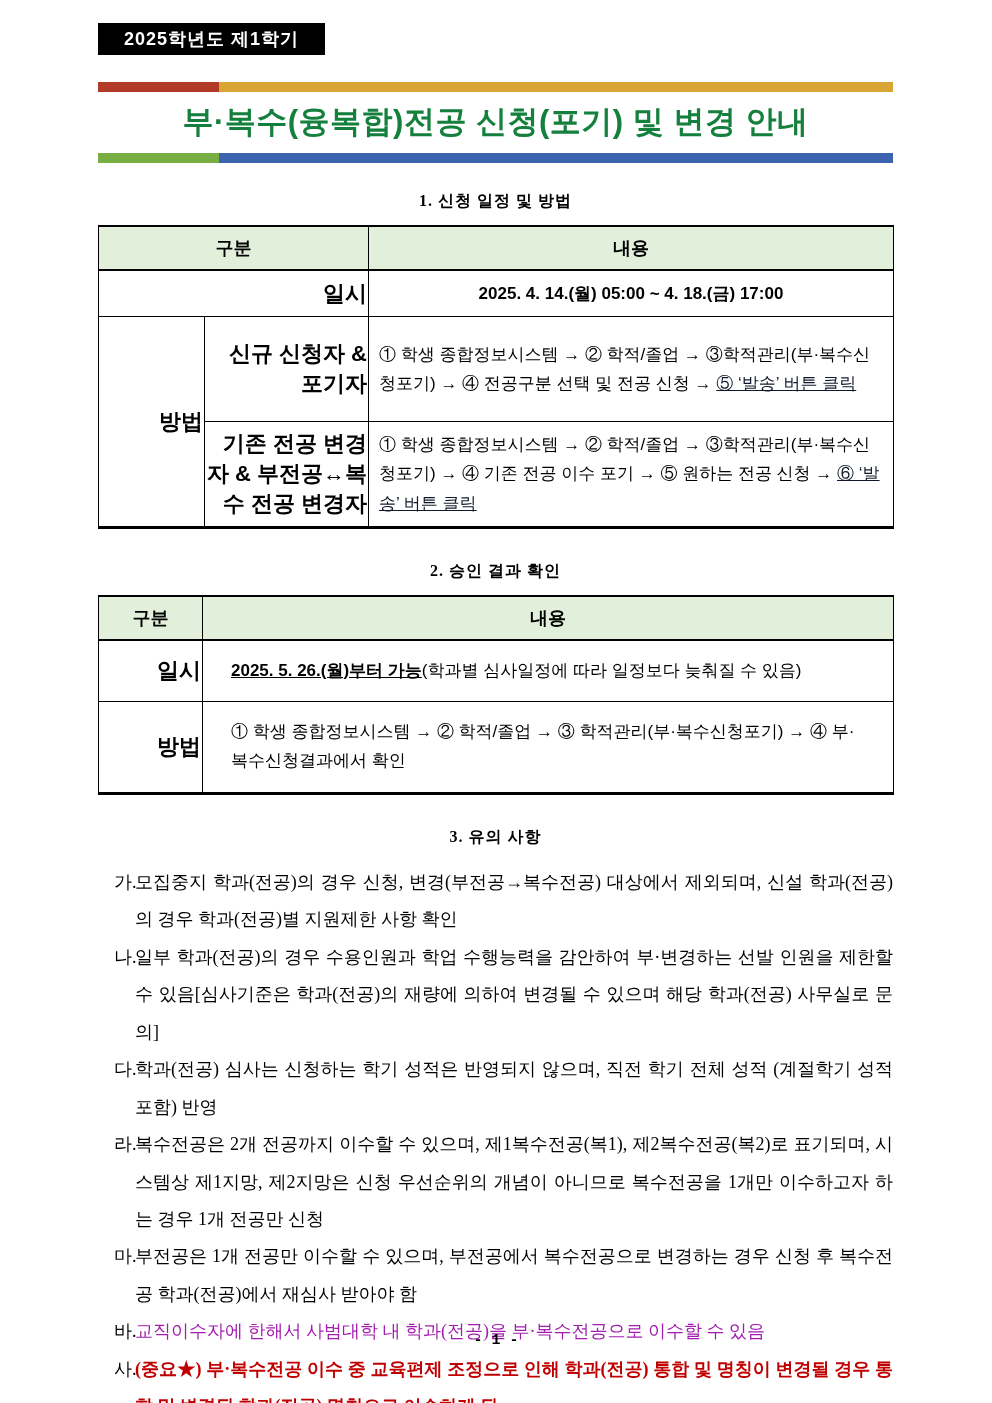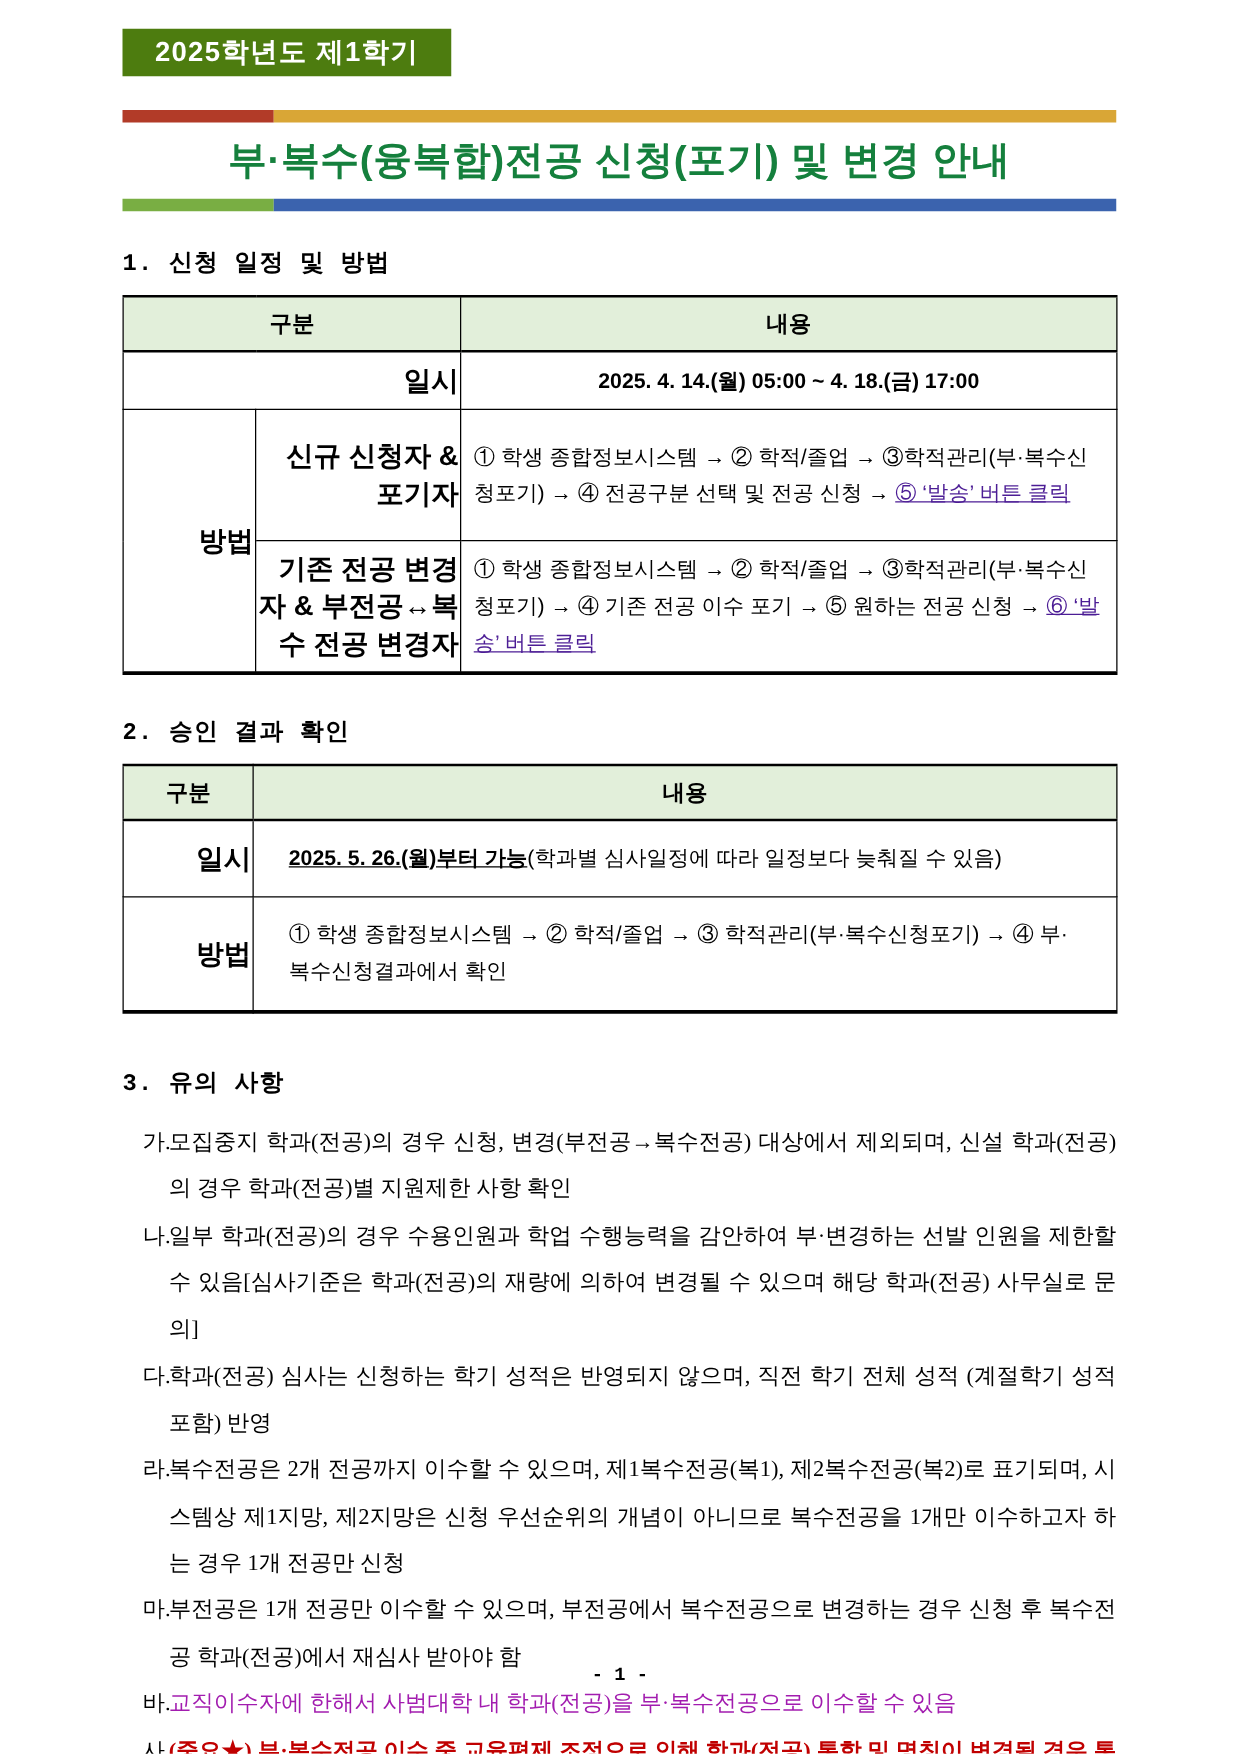--- a/index.html
+++ b/index.html
@@ -4,22 +4,22 @@
 <style>
   html,body{margin:0;padding:0;}
   body{
     width:992px;height:1403px;background:#ffffff;position:relative;
     font-family:"Liberation Sans",sans-serif;color:#000;
   }
   .page{position:absolute;left:98px;top:0;width:795px;}
 
   
   .badge{
-    display:inline-block;margin-top:23px;background:#4d7c0f;color:#fff;
-    font-weight:bold;font-size:22px;padding:4px 26px;letter-spacing:1px;
+    display:inline-block;margin-top:23px;background:#000000;color:#fff;
+    font-weight:bold;font-size:18px;padding:4px 26px;letter-spacing:1px;
     font-family:"Liberation Sans",sans-serif;
     text-align:right;
   }
 
   
   .title-block{margin-top:27px;}
   .bar{display:flex;height:10px;width:100%;}
   .bar .seg-a{width:121px;height:100%;}
   .bar .seg-b{flex:1;height:100%;}
   .bar-top .seg-a{background:#b23b28;}
@@ -27,47 +27,47 @@
   .bar-bottom .seg-a{background:#79ae43;}
   .bar-bottom .seg-b{background:#3b63ae;}
   .doc-title{
     text-align:center;font-size:31px;font-weight:bold;color:#15803d;
     padding:9px 0 10px 0;letter-spacing:0.5px;
     font-family:"Liberation Sans",sans-serif;
   }
 
   
   .sec-heading{
-    font-family:Liberation Mono, monospace;font-weight:bold;font-size:19px;
-    margin:0;letter-spacing:1px;
+    font-family:Liberation Serif, serif;font-weight:bold;font-size:16px;
+    margin:0;letter-spacing:1px;text-align:center;
   }
   .sec1-heading{margin-top:28px;}
   .sec2-heading{margin-top:32px;}
-  .sec3-heading{margin-top:42px;}
+  .sec3-heading{margin-top:32px;}
 
   
   table{
     border-collapse:collapse;width:795px;table-layout:fixed;
     margin-top:13px;
     border-top:2px solid #000;border-bottom:3px solid #000;
   }
   td,th{border:1px solid #000;vertical-align:middle;font-size:17px;}
   th{
     background:#e2efda;font-weight:bold;font-size:18px;text-align:center;
     border-bottom:2px solid #000;height:40px;
   }
   .cell-label{font-weight:bold;text-align:right;font-size:22px;}
   .cell-steps{padding:8px 10px;line-height:1.72;text-align:left;}
   .t1-ilsi td{height:43px;}
   .t1-ilsi .cell-value{font-weight:bold;text-align:center;}
   .t1-method td{height:88px;}
   .t2-ilsi td{height:44px;}
   .t2-method td{height:74px;}
   .t2 .cell-text{padding:8px 28px;line-height:1.7;text-align:left;}
-  .red-link{color:#4c1d95;text-decoration:underline;}
+  .red-link{color:#0f172a;text-decoration:underline;}
   .bold-underline{font-weight:bold;text-decoration:underline;}
 
   
   .notes{margin-top:16px;font-family:"Liberation Serif",serif;font-size:18px;}
   .note-item{display:flex;line-height:2.08;text-align:justify;}
   .note-marker{width:37px;flex:0 0 37px;padding-left:16px;box-sizing:border-box;}
   .note-text{flex:1;}
   .note-blue .note-text{color:#a21caf;}
   .note-red .note-text{color:#c00000;font-weight:bold;}
 

